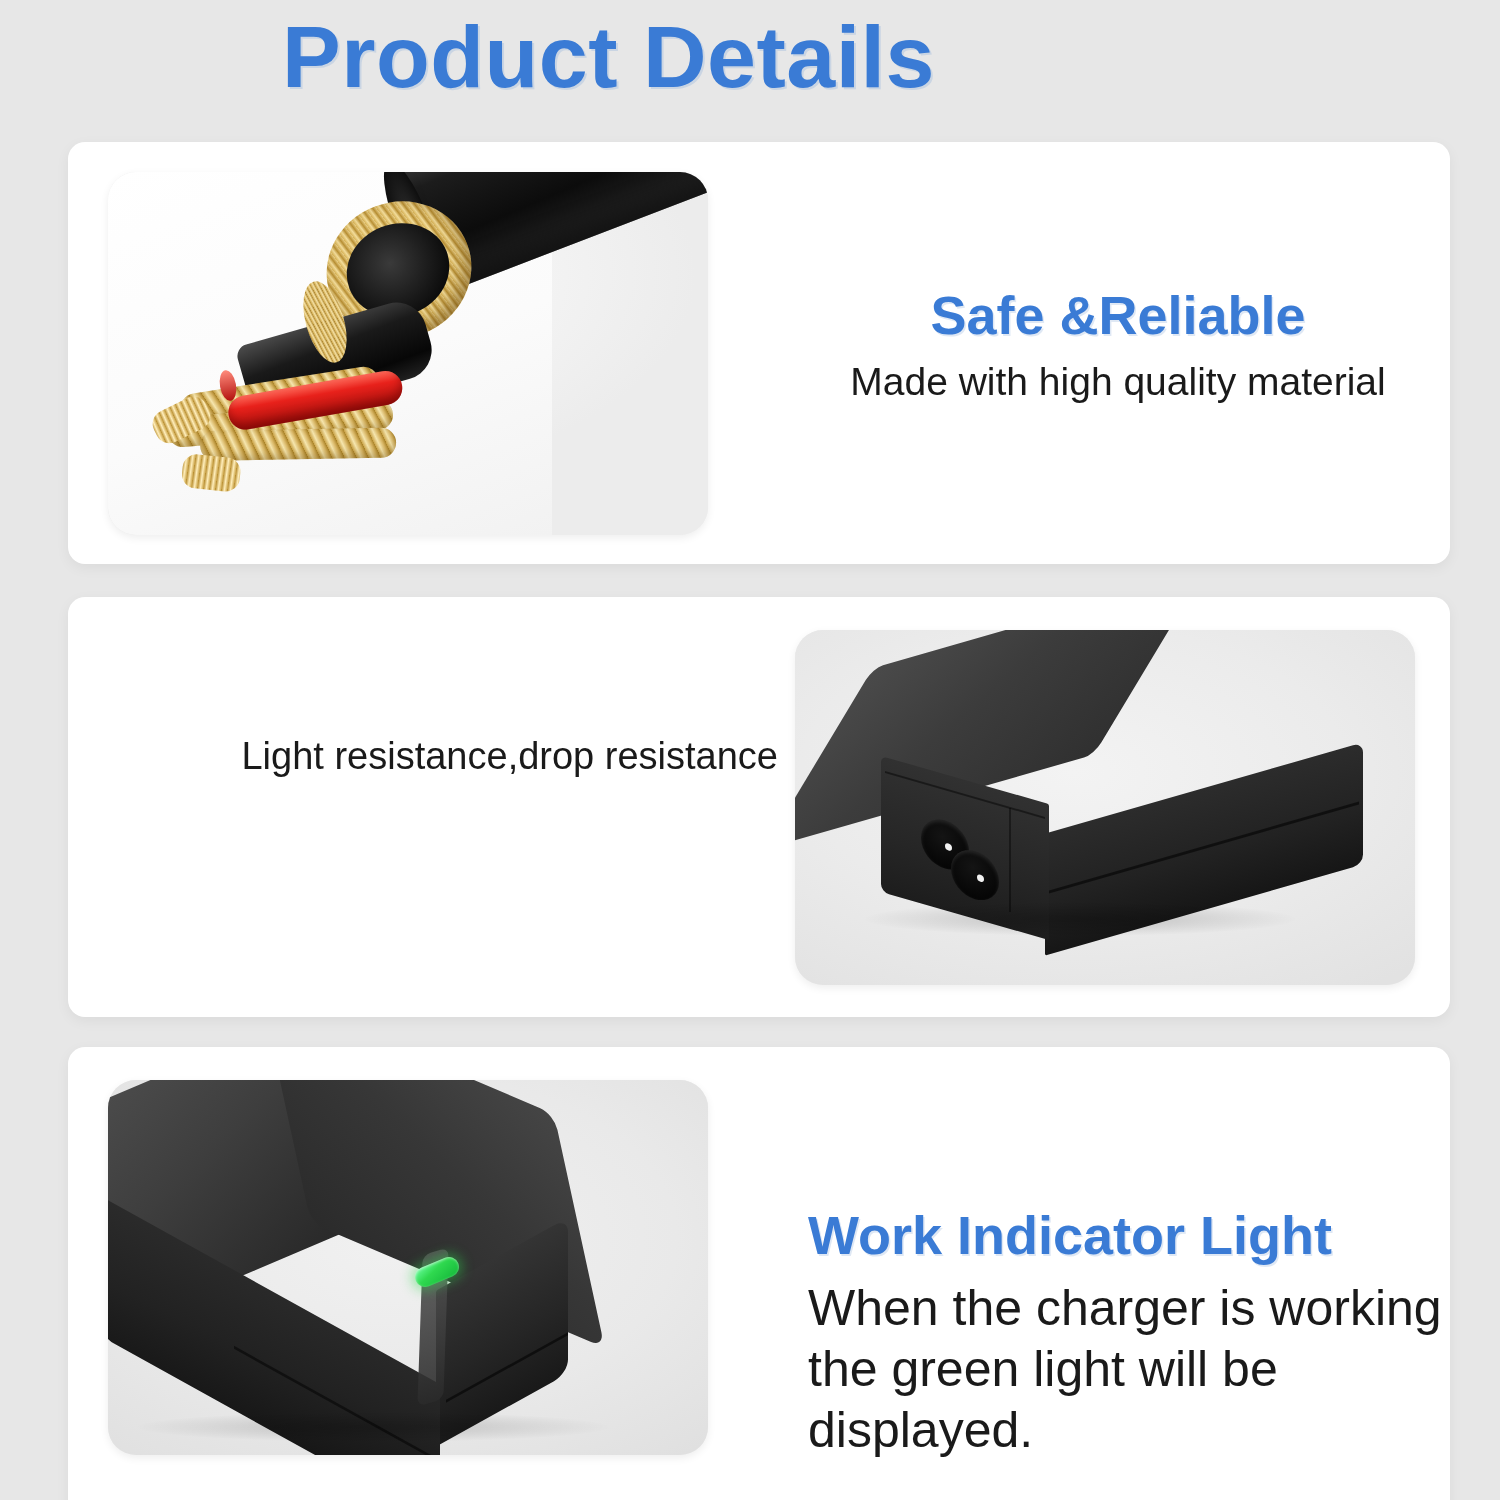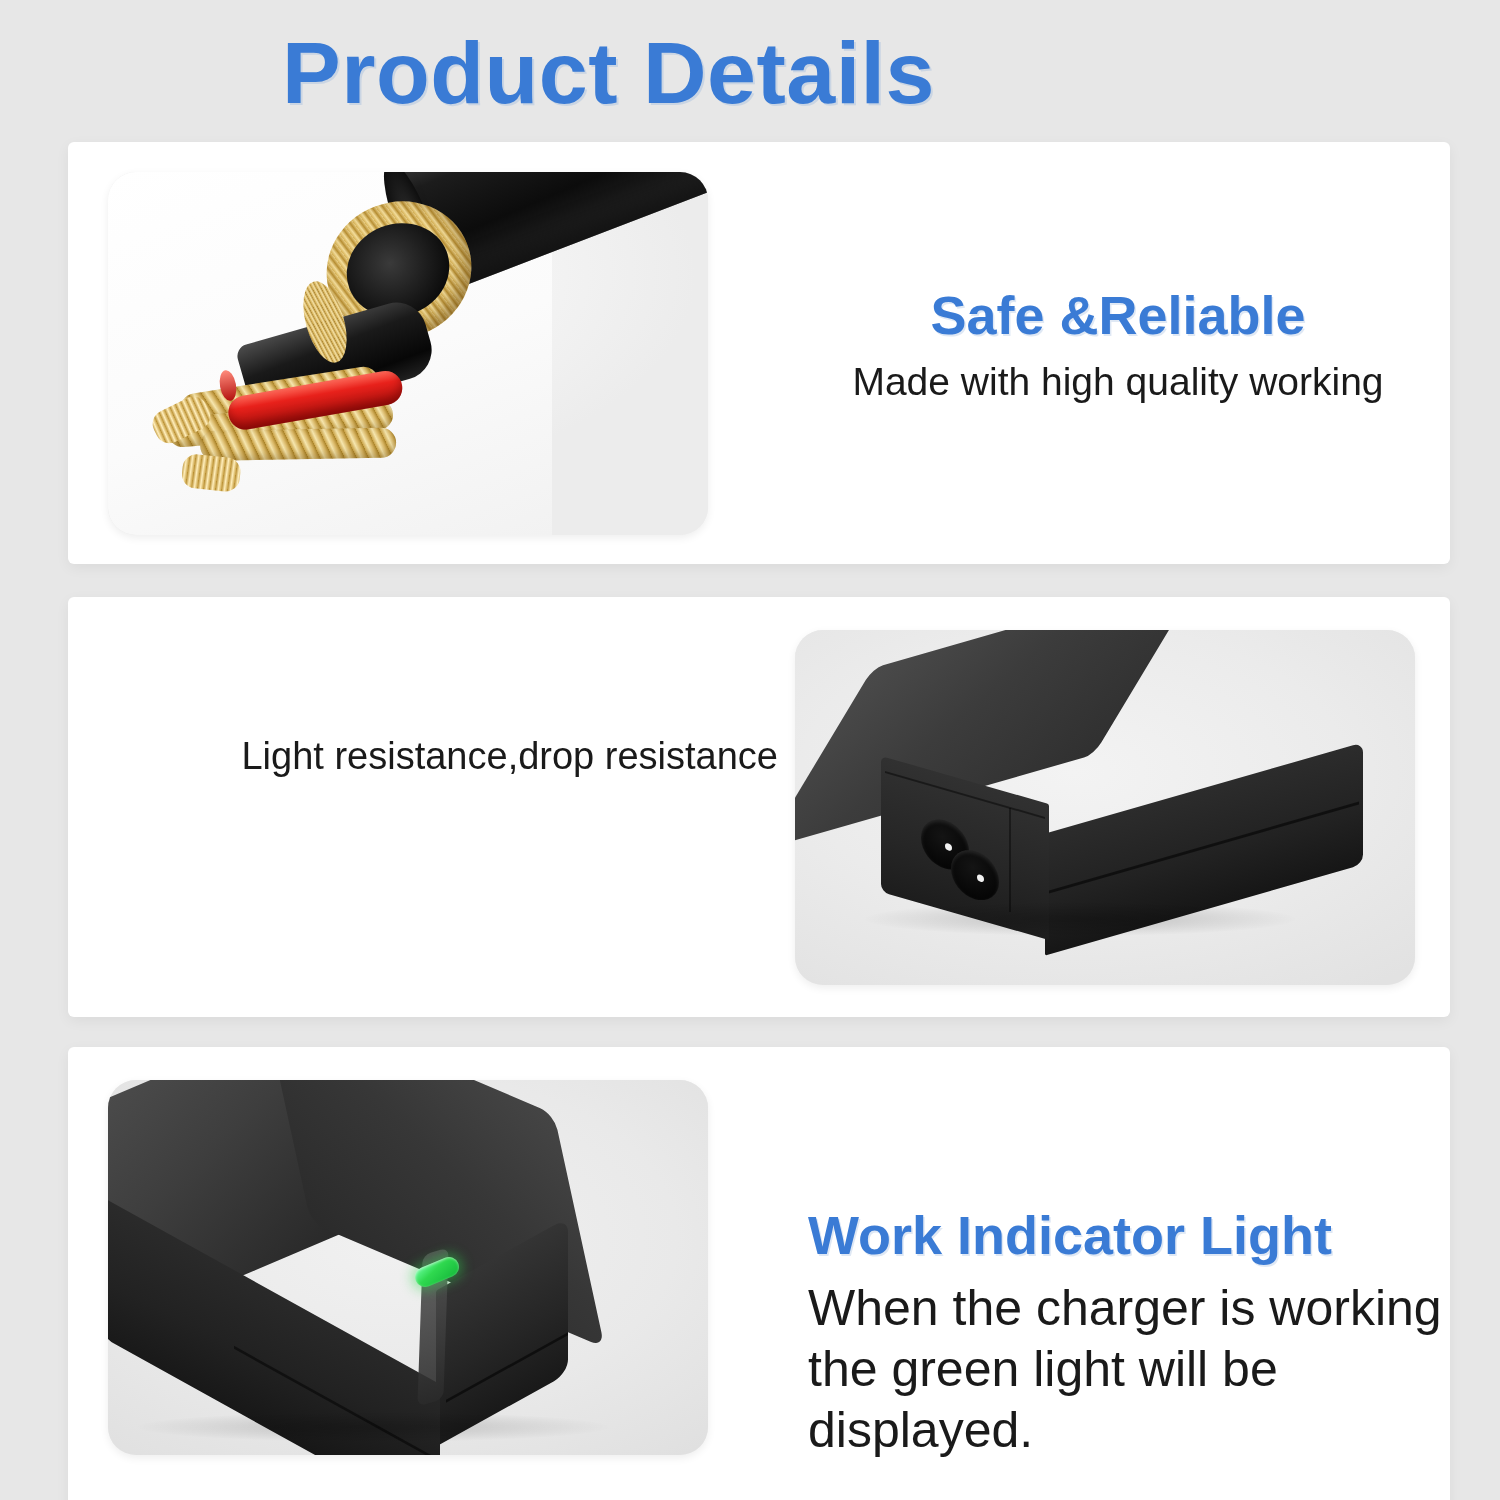--- a/index.html
+++ b/index.html
@@ -15,35 +15,35 @@
   #page {
     position: relative;
     width: 1500px;
     height: 1500px;
     background: #e7e7e7;
   }
 
   
   .page-title {
     position: absolute;
-    left: 0; top: 22px;
+    left: 0; top: 6px;
     width: 1217px;
     text-align: center;
     font-size: 88px;
     font-weight: bold;
     color: #3a7bd5;
     letter-spacing: 0.5px;
     text-shadow: 2px 2px 0 rgba(150,180,220,0.35);
   }
 
   
   .card {
     position: absolute;
     background: #ffffff;
-    border-radius: 6px;
+    border-radius: 17px;
     box-shadow: 0 4px 14px rgba(0,0,0,0.055);
   }
   #card-1 { left: 68px; top: 142px;  width: 1382px; height: 422px; }
   #card-2 { left: 68px; top: 597px;  width: 1382px; height: 420px; }
   #card-3 { left: 68px; top: 1047px; width: 1382px; height: 495px; }
 
   
   .photo {
     position: absolute;
     border-radius: 28px;
@@ -408,21 +408,21 @@
         <div class="strand s3"></div>
         <div class="strand-tip t1"></div>
         <div class="strand-tip t2"></div>
       </div>
       <div class="red-wire"></div>
       <div class="red-wire-end"></div>
     </div>
 
     <div class="text-block" id="text-1">
       <div class="feat-heading">Safe &amp;Reliable</div>
-      <div class="feat-body">Made with high quality working</div>
+      <div class="feat-body">Made with high quality material</div>
     </div>
 
   </div>
 
   <div class="card" id="card-2">
 
     <div class="text-block" id="text-2">
       <div class="feat-body">
         <div>Light resistance,drop resistance</div>
       </div>

